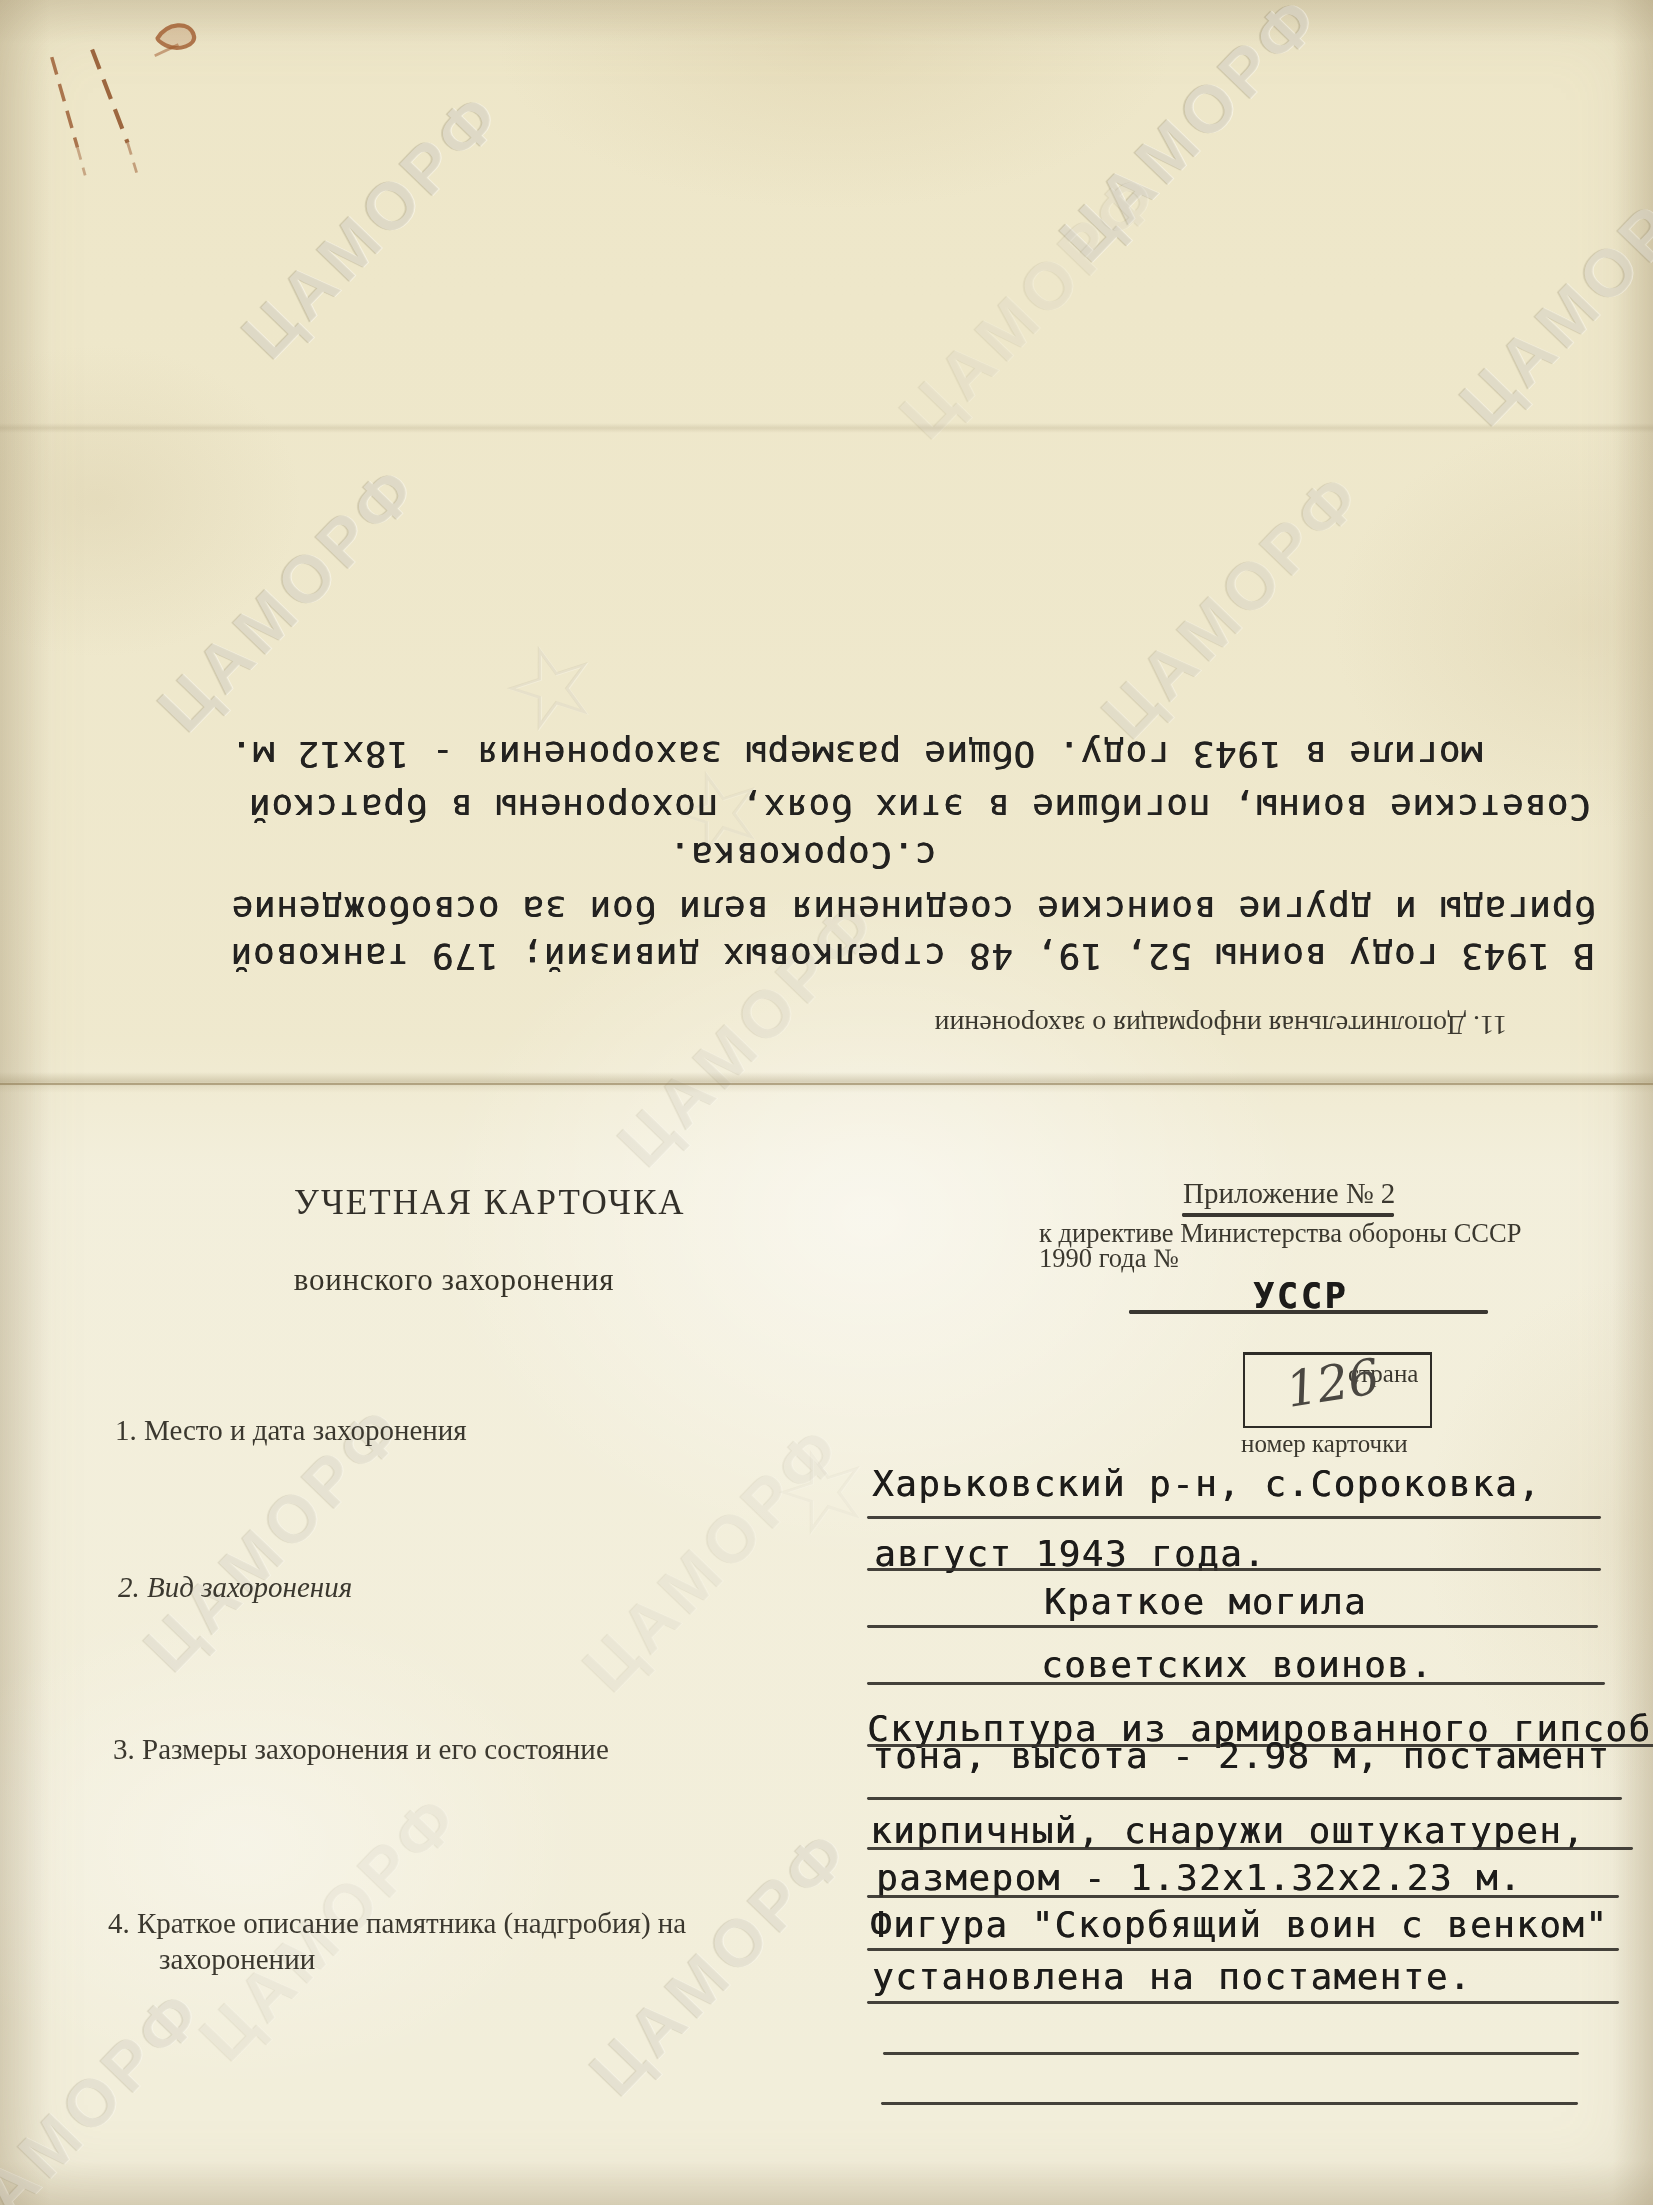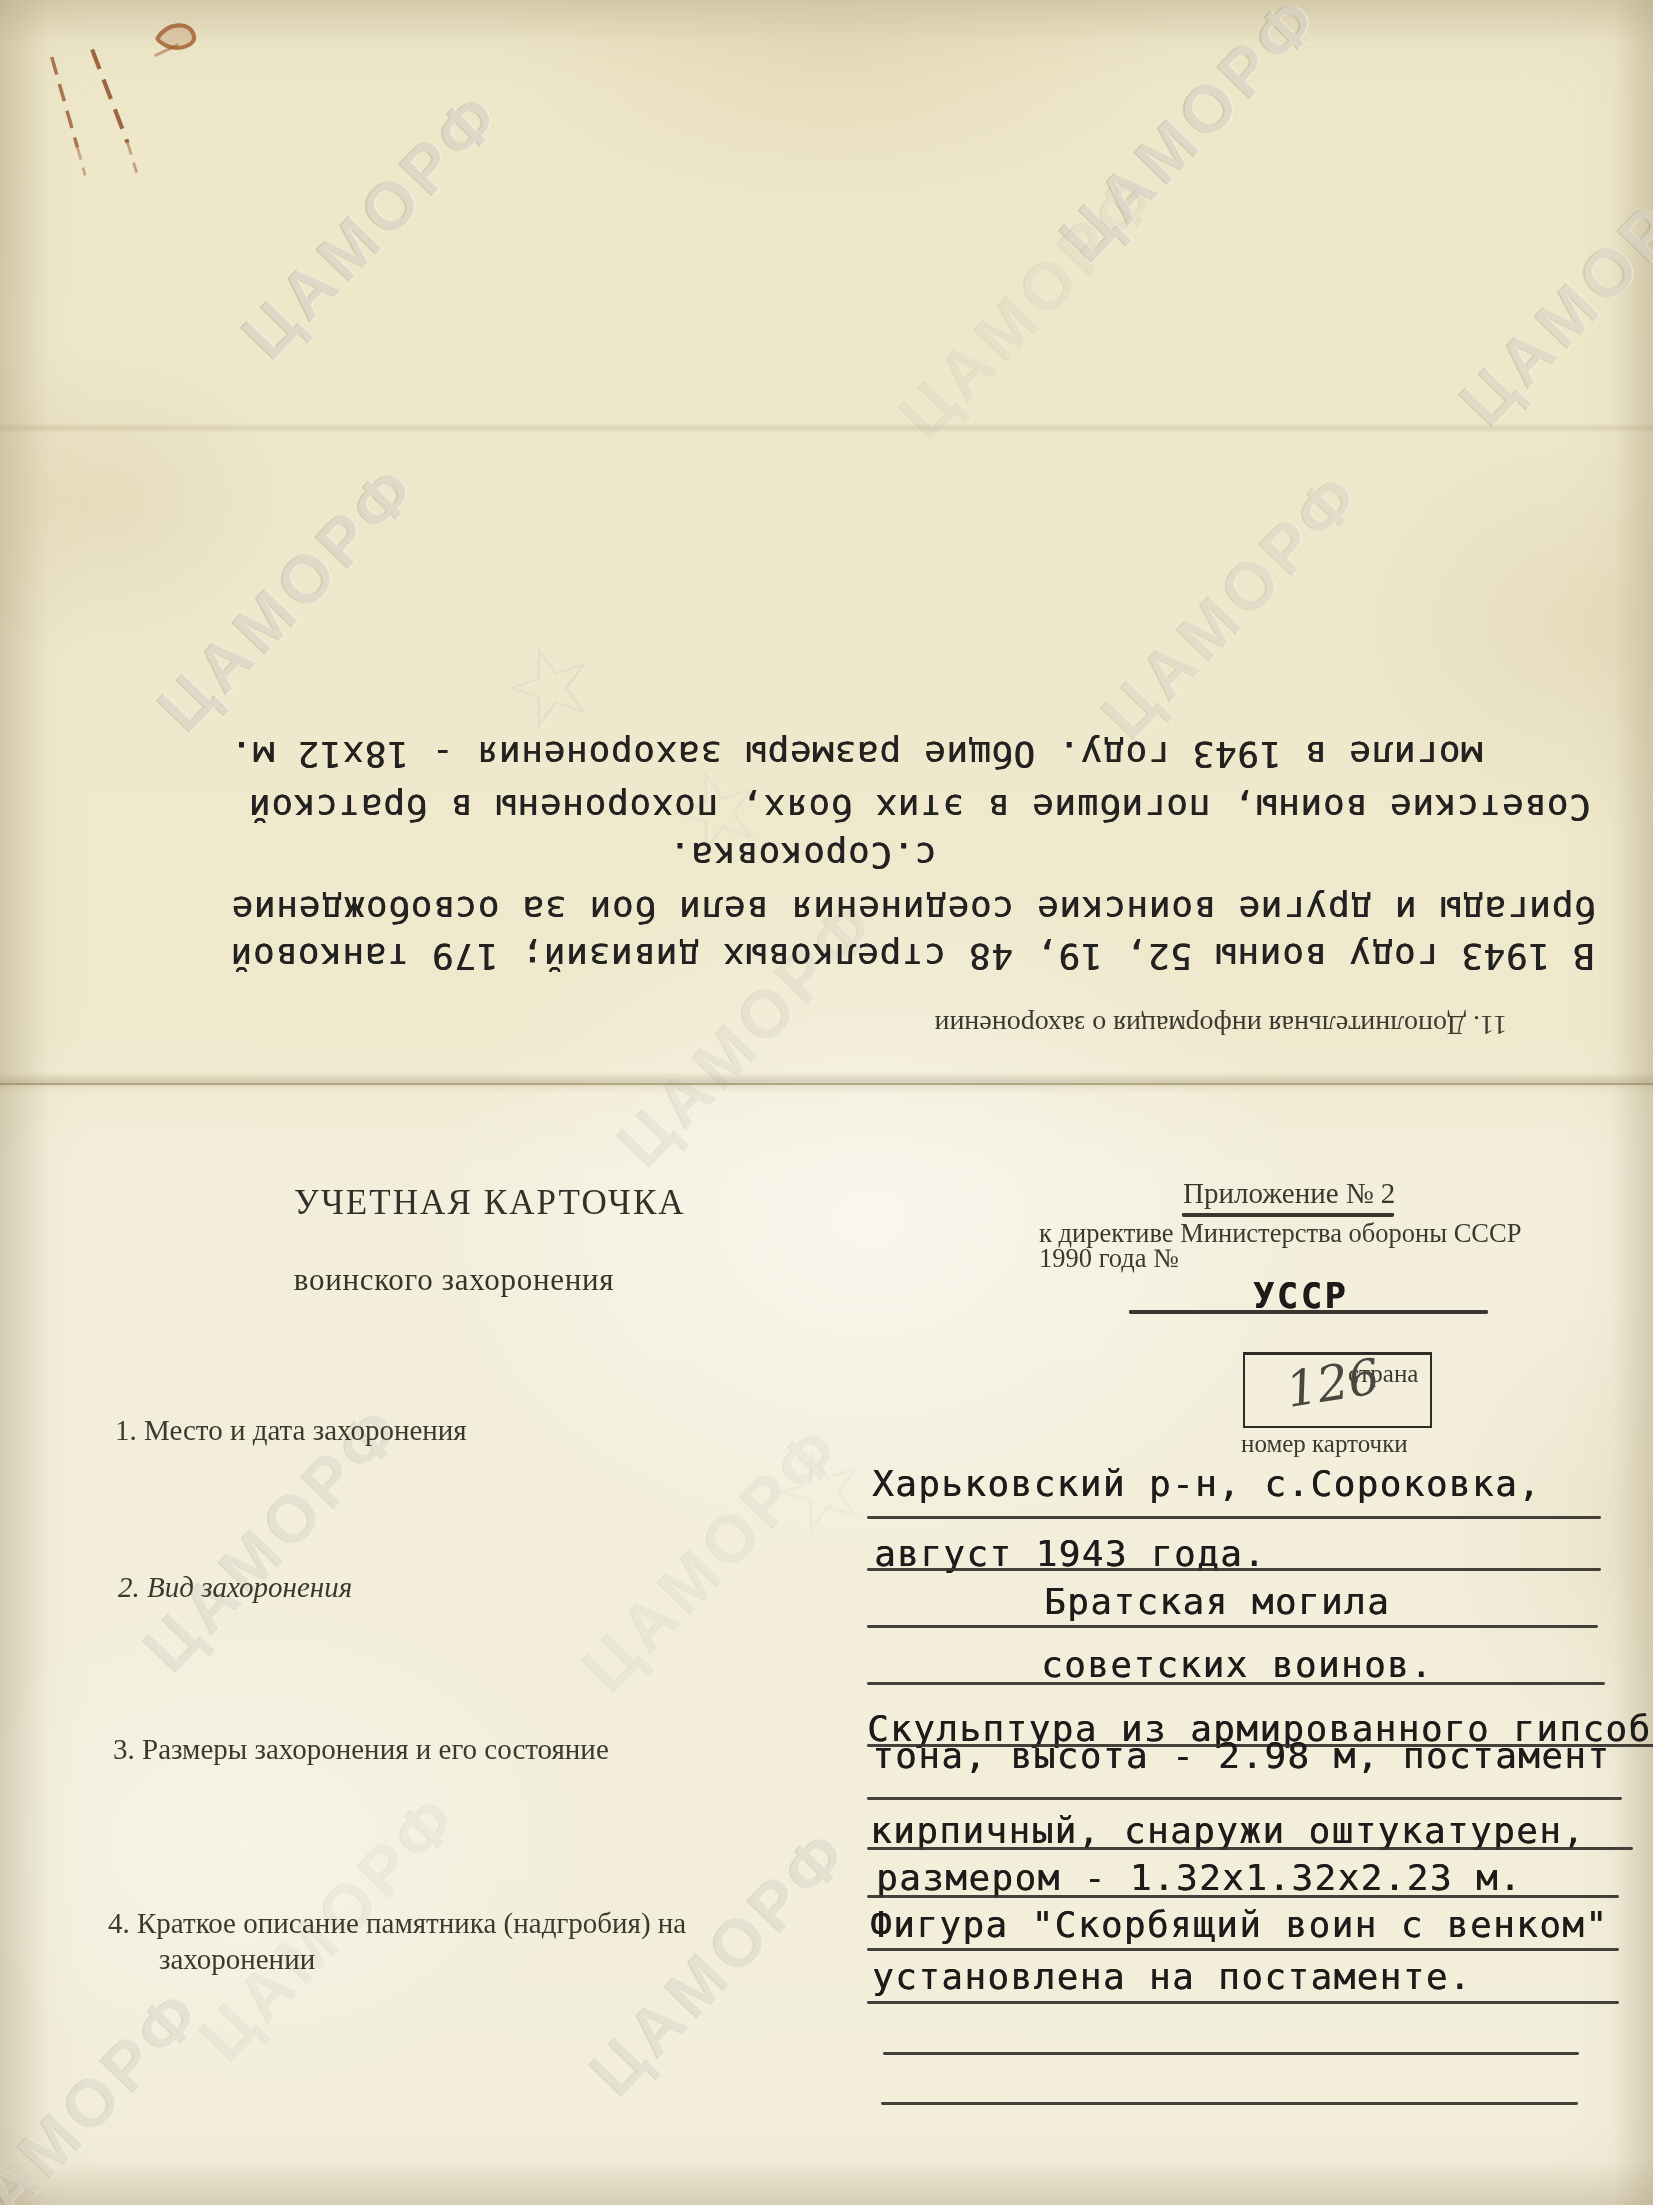--- a/index.html
+++ b/index.html
@@ -98,21 +98,21 @@
   <div class="abs hand" style="left:1286px; top:1359px; font-size:49px;">126</div>
   <div class="abs pr" style="left:1241px; top:1431px; font-size:25px;">номер карточки</div>
 
   <div class="abs pr" style="left:115px; top:1416px; font-size:29px;">1. Место и дата захоронения</div>
   <div class="abs tw" style="left:872px; top:1466px;">Харьковский р-н, с.Сороковка,</div>
   <div class="ul" style="left:867px; top:1516px; width:734px;"></div>
   <div class="abs tw" style="left:874px; top:1536px;">август 1943 года.</div>
   <div class="ul" style="left:867px; top:1568px; width:734px;"></div>
 
   <div class="abs pr" style="left:118px; top:1573px; font-size:29px;font-style:italic;">2. Вид захоронения</div>
-  <div class="abs tw" style="left:1044px; top:1584px;">Братская могила</div>
+  <div class="abs tw" style="left:1044px; top:1584px;">Краткое могила</div>
   <div class="ul" style="left:867px; top:1625px; width:731px;"></div>
   <div class="abs tw" style="left:1041px; top:1647px;">советских воинов.</div>
   <div class="ul" style="left:867px; top:1682px; width:738px;"></div>
 
   <div class="abs pr" style="left:113px; top:1735px; font-size:29px;">3. Размеры захоронения и его состояние</div>
   <div class="abs tw" style="left:867px; top:1711px;">Скульптура из армированного гипсобе-</div>
   <div class="ul" style="left:867px; top:1744px; width:787px;"></div>
   <div class="abs tw" style="left:872px; top:1738px;">тона, высота - 2.98 м, постамент</div>
   <div class="ul" style="left:867px; top:1797px; width:755px;"></div>
   <div class="abs tw" style="left:870px; top:1813px;">кирпичный, снаружи оштукатурен,</div>

